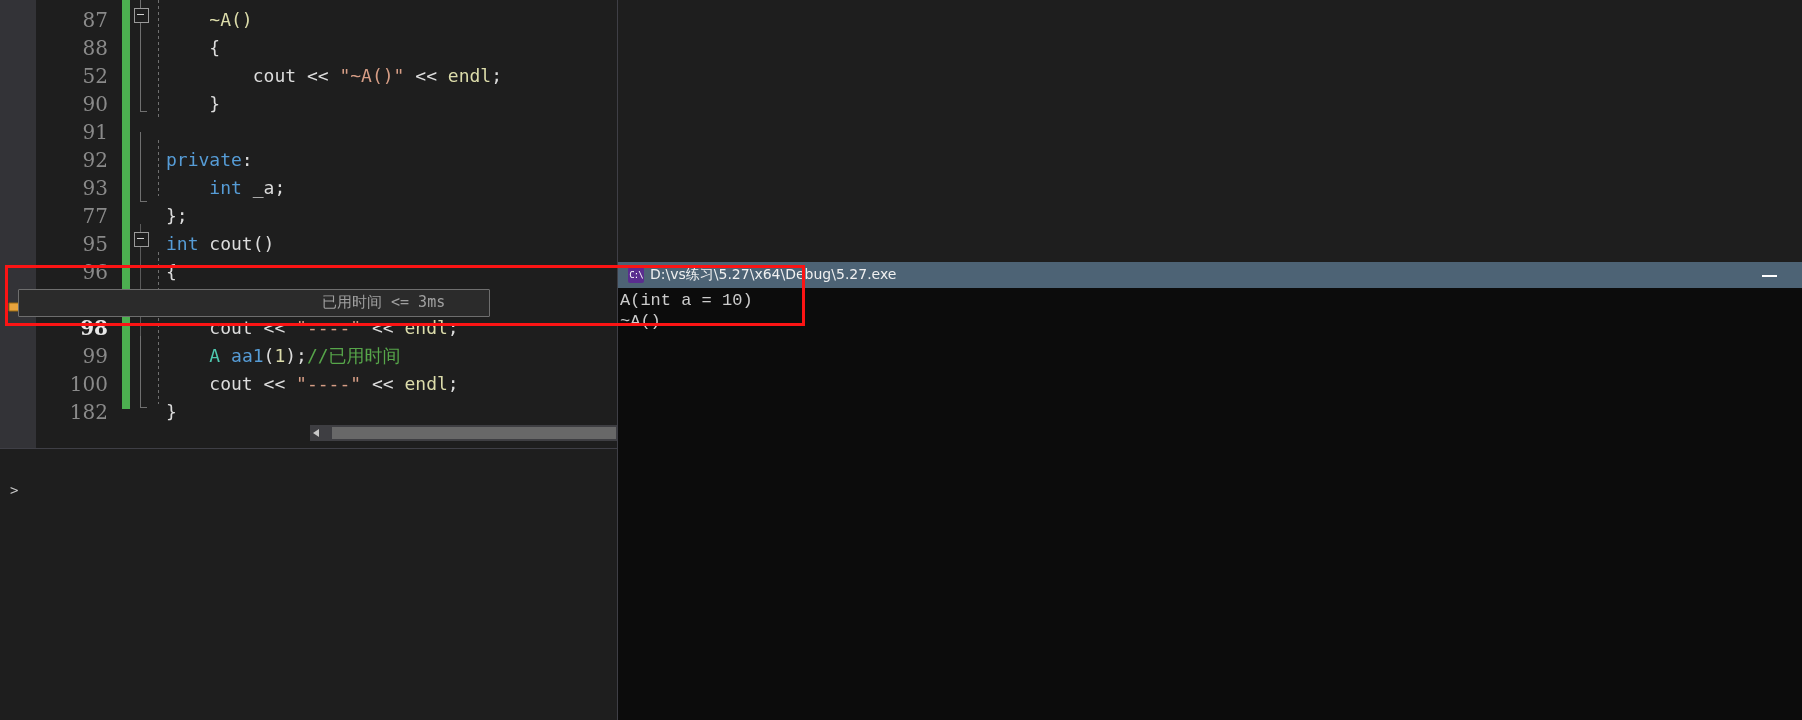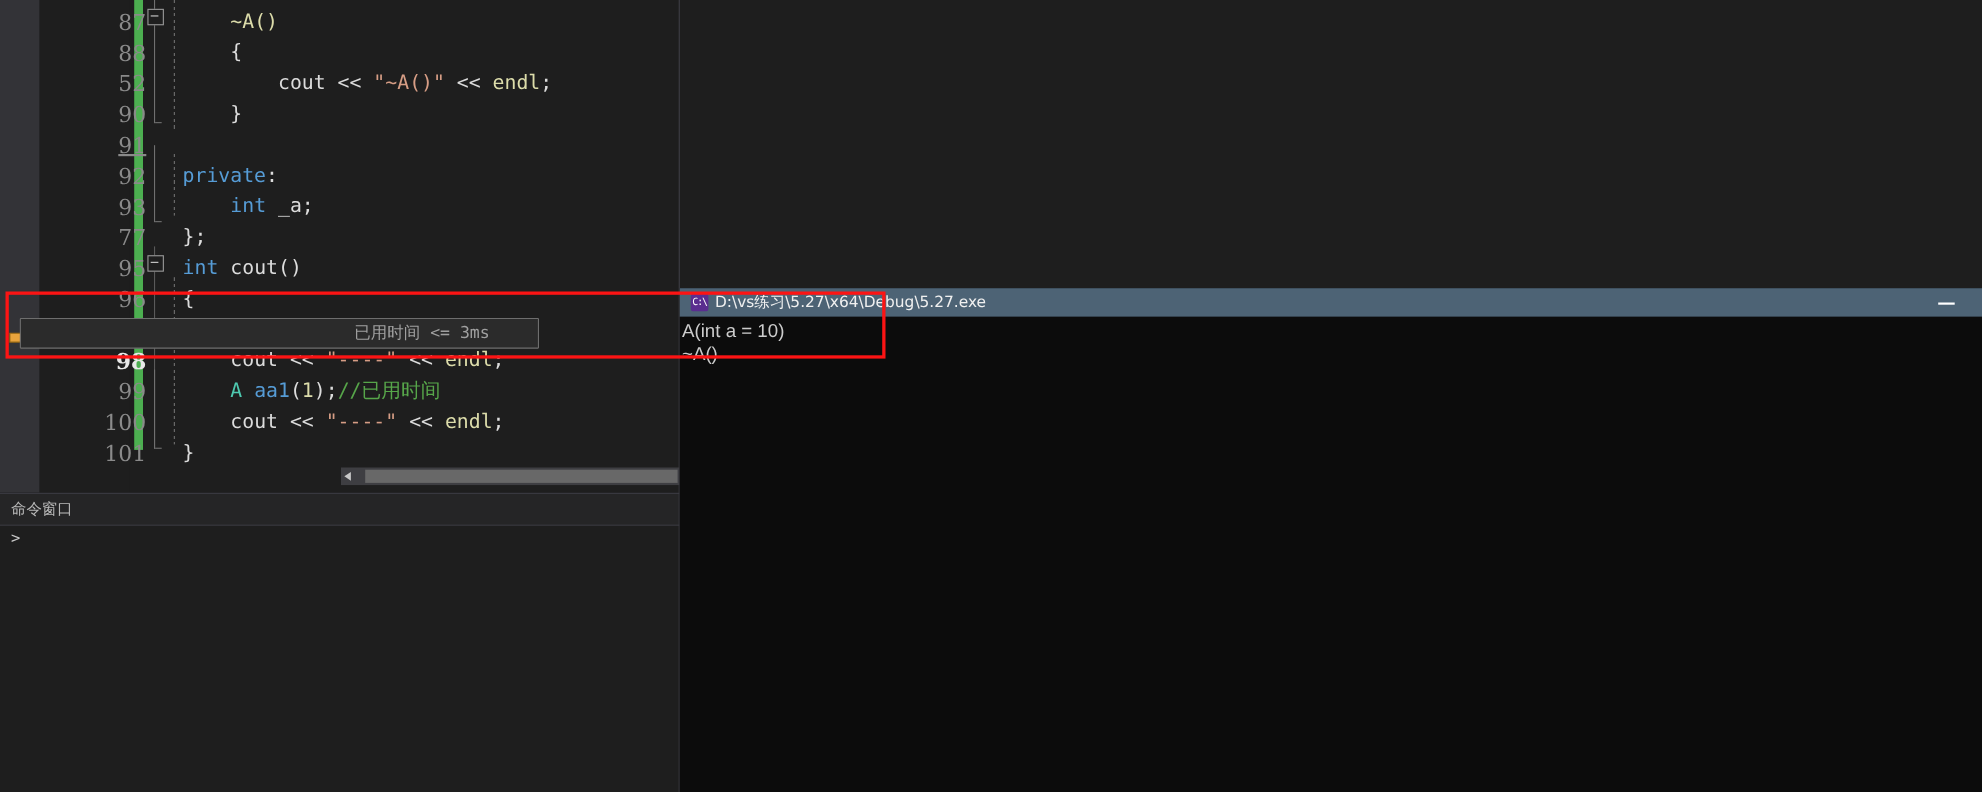--- a/index.html
+++ b/index.html
@@ -4,21 +4,21 @@
 <style>
   html,body{margin:0;padding:0;background:#1e1e1e;}
   body{width:1802px;height:720px;overflow:hidden;
        font-family:"DejaVu Sans","Liberation Sans",sans-serif;}
   #root{position:relative;width:1802px;height:720px;background:#1e1e1e;}
 
   
   .editor-pane{position:absolute;left:0;top:0;width:618px;height:448px;background:#1e1e1e;overflow:hidden;}
   .indicator-margin{position:absolute;left:0;top:0;width:36px;height:448px;background:#333337;}
   .breakpoint-col{position:absolute;left:36px;top:0;width:82px;height:448px;background:#1e1e1e;}
-  .line-numbers{position:absolute;left:36px;top:0;width:82px;height:448px;padding-left:25px;}
+  .line-numbers{position:absolute;left:36px;top:0;width:82px;height:448px;}
   .ln{position:absolute;right:10px;color:#8a8a8a;font-family:"DejaVu Serif","Liberation Serif",serif;
       font-size:20px;line-height:28px;text-align:right;}
   .ln.current{color:#e8e8e8;font-weight:bold;}
 
   .change-bar{position:absolute;left:122px;top:0;width:8px;height:409px;background:#4caf50;}
 
   .code-area{position:absolute;left:130px;top:0;width:488px;height:448px;}
   .code-line{position:absolute;left:0;height:28px;line-height:28px;white-space:pre;
              font-family:"DejaVu Sans Mono","Liberation Mono",monospace;font-size:18px;color:#dcdcdc;}
   .guide{position:absolute;width:1px;background:#5a5a5a;}
@@ -90,21 +90,21 @@
   .console-win{position:absolute;left:618px;top:262px;width:1184px;height:458px;background:#0c0c0c;}
   .console-title{position:absolute;left:0;top:0;width:1184px;height:26px;background:#4d6375;}
   .console-icon{position:absolute;left:10px;top:5px;width:16px;height:16px;background:#5a2d8f;
       border-radius:2px;color:#fff;font-family:"DejaVu Sans Mono","Liberation Mono",monospace;
       font-size:9px;line-height:16px;text-align:center;letter-spacing:-1px;}
   .console-path{position:absolute;left:32px;top:4px;color:#f0f0f0;font-size:14px;white-space:nowrap;}
   .min-btn{position:absolute;right:10px;top:0;width:44px;height:26px;}
   .min-btn::after{content:"";position:absolute;left:14px;top:13px;width:15px;height:1.5px;background:#fff;}
   .console-body{position:absolute;left:0;top:26px;width:1184px;height:432px;background:#0c0c0c;}
   .console-line{position:absolute;left:2px;color:#ccc;
-      font-family:Liberation Sans, sans-serif;font-size:17px;
+      font-family:Liberation Mono, monospace;font-size:17px;
       line-height:21px;white-space:pre;}
 
   
   .annot-rect{position:absolute;left:5px;top:265px;width:800px;height:61px;
       border:3px solid #fc1414;box-sizing:border-box;pointer-events:none;}
   
   .topright-fill{position:absolute;left:618px;top:0;width:1184px;height:262px;background:#1e1e1e;}
 </style>
 </head>
 <body>
@@ -120,31 +120,31 @@
 
     <svg class="stmt-arrow" style="top:296px;" viewBox="0 0 24 22">
       <path d="M1 7 H12 V2 L23 11 L12 20 V15 H1 Z" fill="#e8a33d" stroke="#9a6a12" stroke-width="1"></path>
     </svg>
 
     <div class="line-numbers" id="line-numbers">
         <div class="ln" style="top: 6px;">87</div>
         <div class="ln" style="top: 34px;">88</div>
         <div class="ln" style="top: 62px;">52</div>
         <div class="ln" style="top: 90px;">90</div>
-        <div class="ln" style="top: 118px; text-decoration: underline;">91</div>
+        <div class="ln" style="top: 118px;">91</div>
         <div class="ln" style="top: 146px;">92</div>
         <div class="ln" style="top: 174px;">93</div>
         <div class="ln" style="top: 202px;">77</div>
         <div class="ln" style="top: 230px;">95</div>
         <div class="ln" style="top: 258px;">96</div>
         <div class="ln" style="top: 286px;">97</div>
         <div class="ln current" style="top: 314px; text-align: center;">98</div>
         <div class="ln" style="top: 342px;">99</div>
         <div class="ln" style="top: 370px;">100</div>
-        <div class="ln" style="top: 398px;">101</div>
+        <div class="ln" style="top: 398px;">182</div>
       </div>
 
     <div class="code-area" id="code-area">
 
       <div class="brace-span" style="left:10px;top:0px;height:112px;"></div>
       <div class="guide dashed" style="left:28px;top:0px;height:120px;"></div>
       <div class="guide dashed" style="left:28px;top:140px;height:56px;"></div>
       <div class="brace-span" style="left:10px;top:132px;height:70px;"></div>
       <div class="guide" style="left:10px;top:224px;height:184px;"></div>
       <div class="guide dashed" style="left:28px;top:252px;height:152px;"></div>
@@ -174,23 +174,20 @@
     <div class="elapsed-box" style="left:18px;top:289px;width:470px;"></div>
     <div class="elapsed-text" style="left:322px;top:289px;">已用时间 &lt;= 3ms</div>
   </div>
 
   <div class="hscroll">
     <span class="left-tri"></span>
     <span class="thumb"></span>
   </div>
 
   <div class="cmd-window">
-    <div class="cmd-header">
-      <span class="cmd-title">命令窗口</span>
-    </div>
     <div class="cmd-body">
       <span class="cmd-prompt">&gt;</span>
     </div>
   </div>
   <div class="pane-edge"></div>
 
   <div class="console-win">
     <div class="console-title">
       <span class="console-icon">C:\</span>
       <span class="console-path">D:\vs练习\5.27\x64\Debug\5.27.exe</span>

